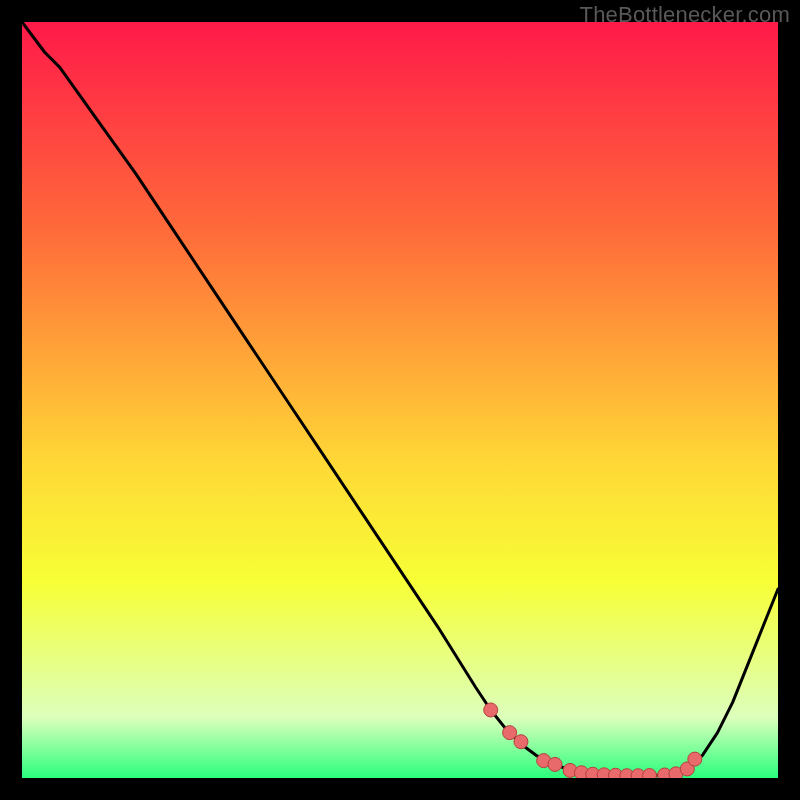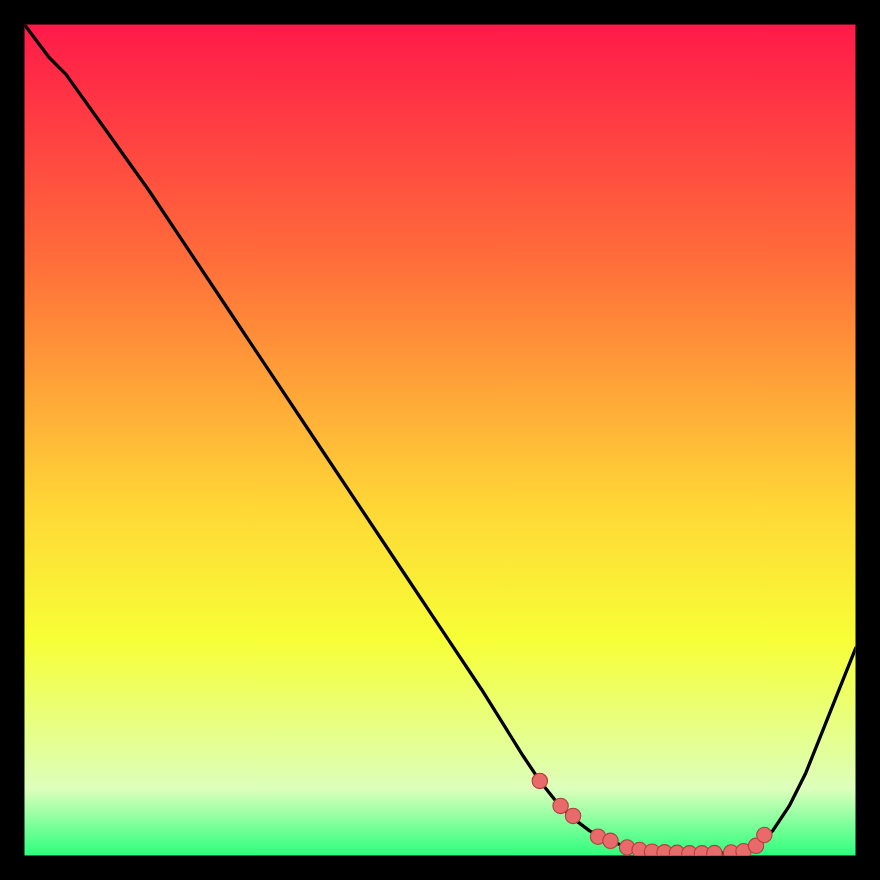--- a/index.html
+++ b/index.html
@@ -75,13 +75,14 @@
           <circle cx="616.14" cy="753.73" r="7" fill="#e96a6a" stroke="#b43e3e" stroke-width="1"></circle>
           <circle cx="627.48" cy="753.51" r="7" fill="#e96a6a" stroke="#b43e3e" stroke-width="1"></circle>
           <circle cx="642.60" cy="752.98" r="7" fill="#e96a6a" stroke="#b43e3e" stroke-width="1"></circle>
           <circle cx="653.94" cy="751.84" r="7" fill="#e96a6a" stroke="#b43e3e" stroke-width="1"></circle>
           <circle cx="665.28" cy="746.93" r="7" fill="#e96a6a" stroke="#b43e3e" stroke-width="1"></circle>
           <circle cx="672.84" cy="737.10" r="7" fill="#e96a6a" stroke="#b43e3e" stroke-width="1"></circle>
         </g>
     </svg>
   </div>
 
+  <div class="watermark">TheBottlenecker.com</div>
 </div>
 
 </body></html>

